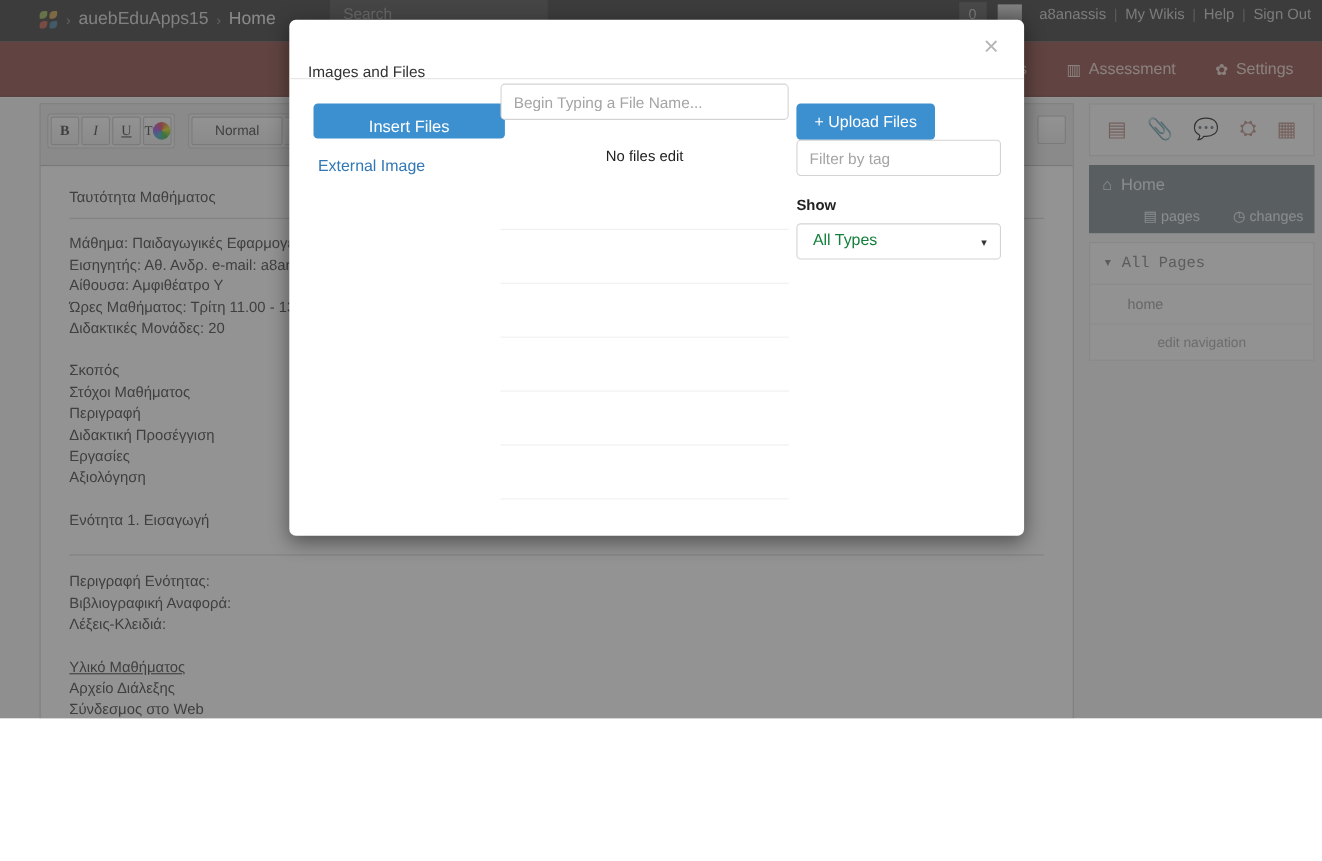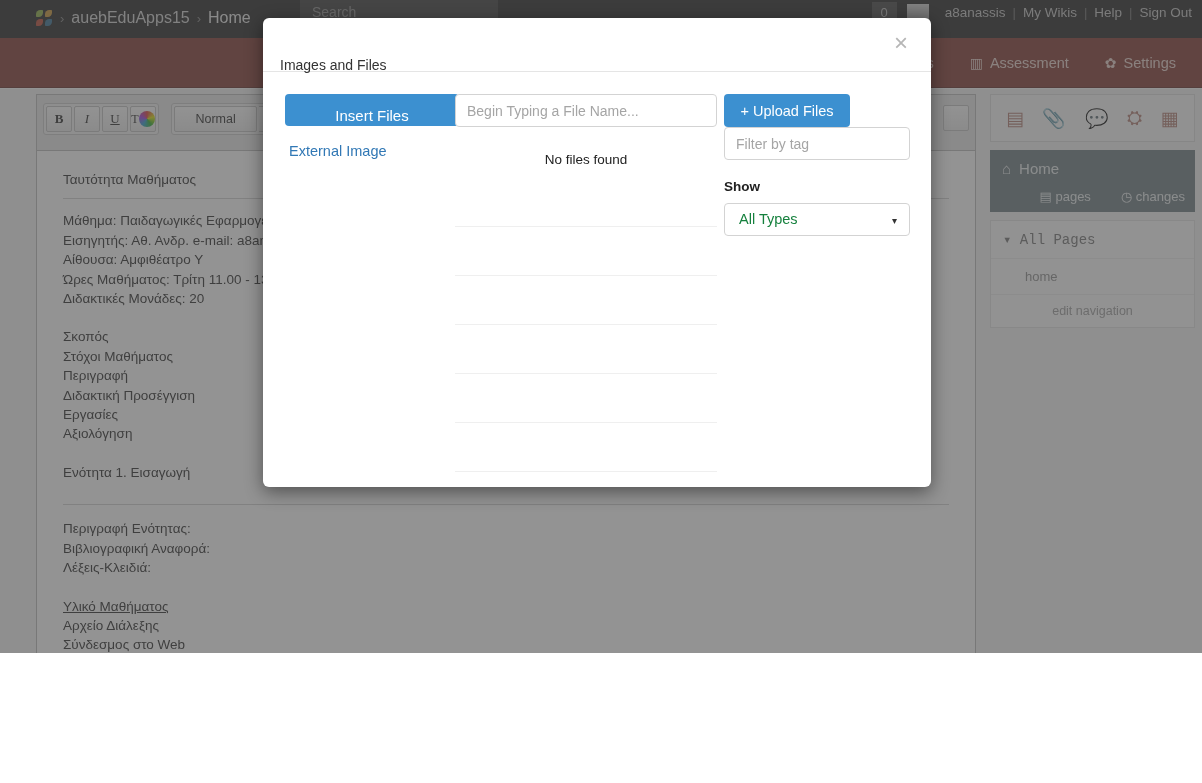--- a/index.html
+++ b/index.html
@@ -141,21 +141,21 @@
   .btn-primary {
     display:block; width:174px; height:32px; background:#3c90d0; color:#fff;
     border:none; border-radius:4px; font-size:15px; text-align:center;
     line-height:42px; cursor:pointer; font-family:"Liberation Sans", sans-serif;
   }
   .link-tab {
     display:block; margin-top:17px; color:#3178b5; font-size:14.5px; text-decoration:none;
     padding-left:4px; cursor:pointer;
   }
 
-  .m-center { position:absolute; left:192px; top:22px; width:300px; }
+  .m-center { position:absolute; left:192px; top:4px; width:300px; }
   .file-input {
     width:262px; height:33px; border:1px solid #d3d3d3; border-radius:4px;
     padding:0 11px; font-size:14px; color:#9a9a9a; outline:none;
     font-family:"Liberation Sans", sans-serif; background:#fff;
   }
   .file-input::placeholder { color:#a5a5a5; }
   .no-files { width:262px; text-align:center; font-size:13.5px; color:#222; margin-top:25px; }
   .file-rows { width:262px; margin-top:11px; }
   .file-row { height:49px; border-bottom:1px solid #efefef; }
 
@@ -326,21 +326,21 @@
     </div>
     <div class="modal-body">
 
       <div class="m-tabs">
         <button class="btn-primary">Insert Files</button>
         <a class="link-tab">External Image</a>
       </div>
 
       <div class="m-center">
         <input class="file-input" value="" placeholder="Begin Typing a File Name..." style="">
-        <div class="no-files">No files found</div>
+        <div class="no-files">No files edit</div>
         <div class="file-rows">
           <div class="file-row"></div>
           <div class="file-row"></div>
           <div class="file-row"></div>
           <div class="file-row"></div>
           <div class="file-row"></div>
           <div class="file-row"></div>
         </div>
       </div>
 

